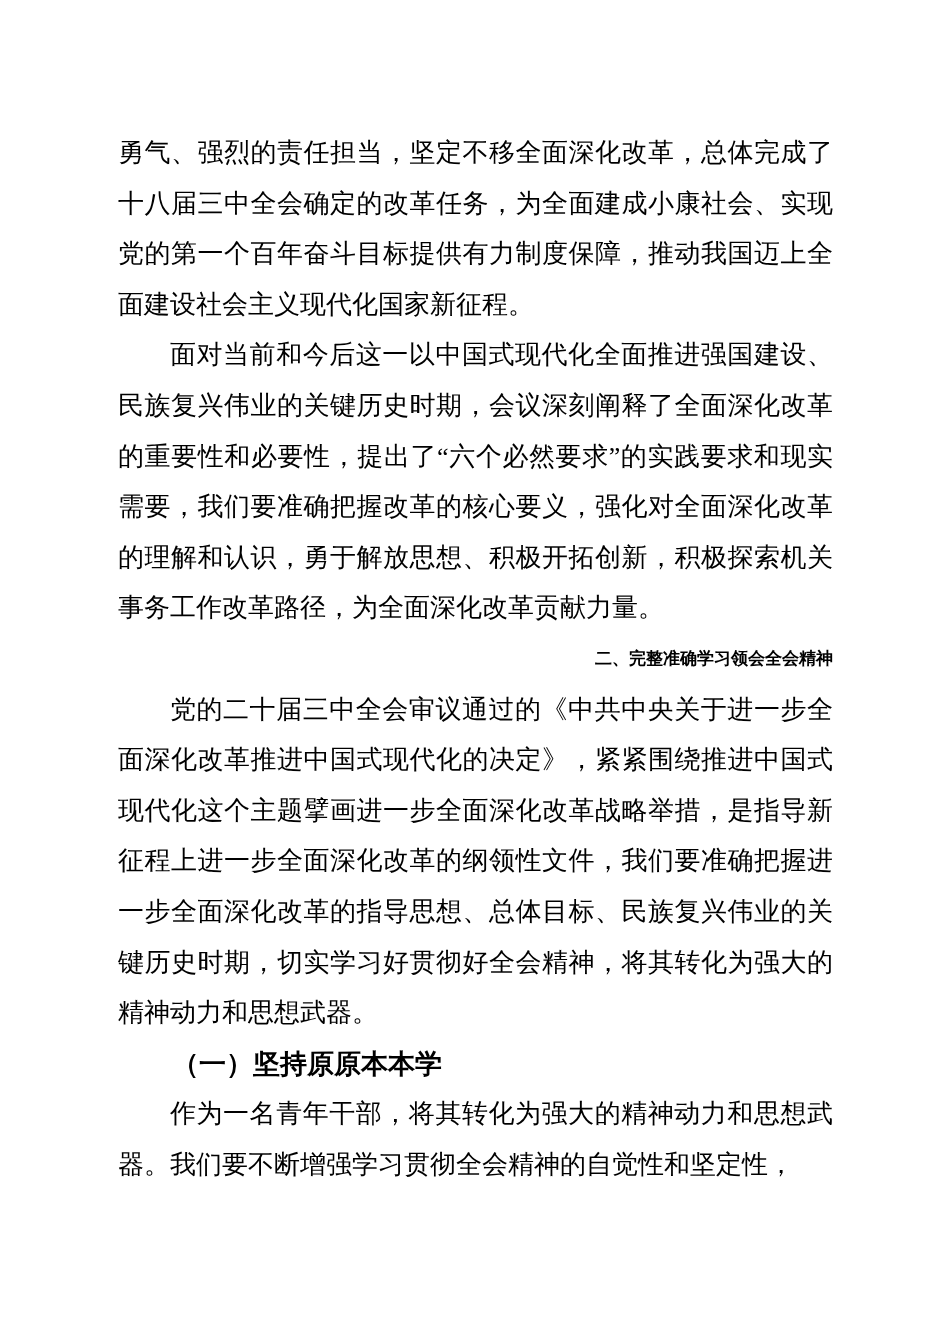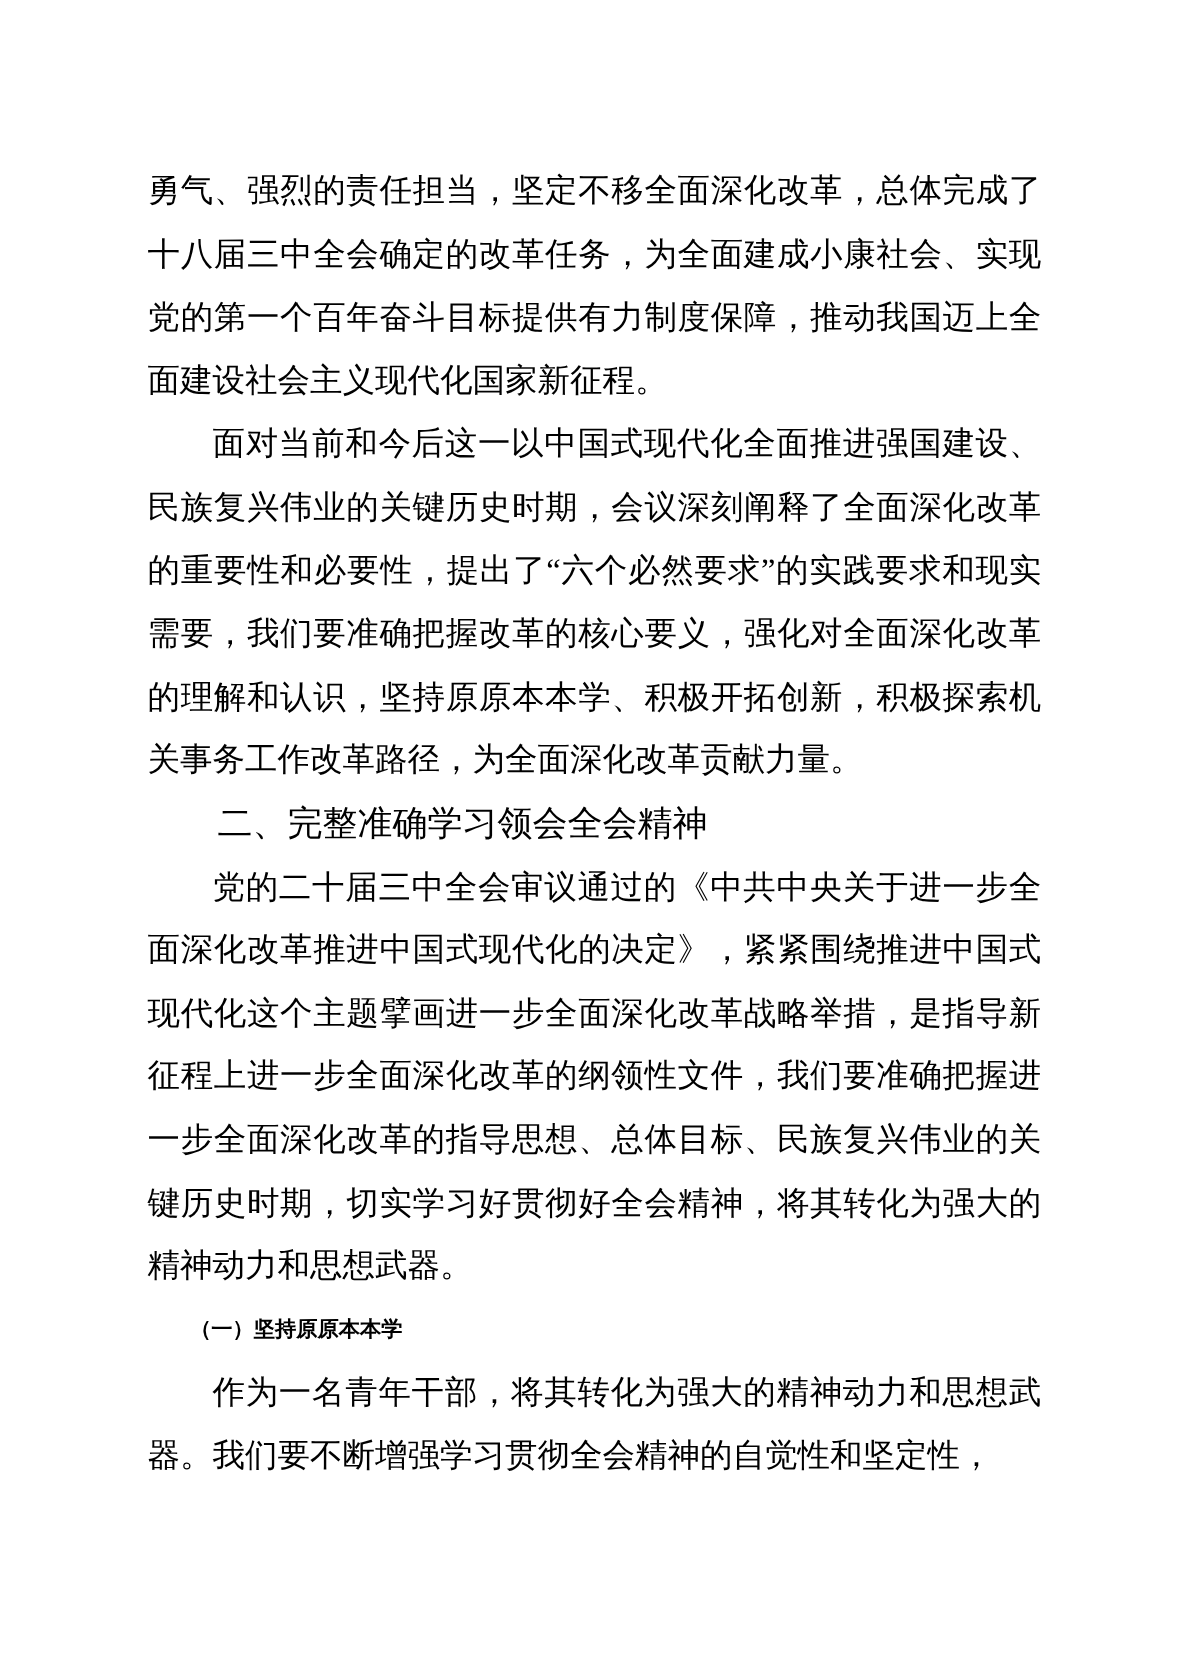--- a/index.html
+++ b/index.html
@@ -32,37 +32,37 @@
     word-break: break-all;
   }
   .content .body {
     text-indent: 2em;
   }
   .content .body.no-indent {
     text-indent: 0;
   }
   .content .heading {
     text-indent: 2em;
-    text-align: left;
-    font-weight: 400;
+    text-align: right;
+    font-weight: 700;
     font-family: "Liberation Sans", "DejaVu Sans", sans-serif;
-    font-size: 28px;
+    font-size: 17px;
   }
   .content .subheading {
     text-indent: 2em;
     text-align: left;
     font-weight: 700;
-    font-size: 17px;
+    font-size: 27px;
   }
 </style>
 </head>
 <body>
 
 <div class="page">
   <div class="content">
     <p class="body no-indent">勇气、强烈的责任担当，坚定不移全面深化改革，总体完成了十八届三中全会确定的改革任务，为全面建成小康社会、实现党的第一个百年奋斗目标提供有力制度保障，推动我国迈上全面建设社会主义现代化国家新征程。</p>
-    <p class="body">面对当前和今后这一以中国式现代化全面推进强国建设、民族复兴伟业的关键历史时期，会议深刻阐释了全面深化改革的重要性和必要性，提出了“六个必然要求”的实践要求和现实需要，我们要准确把握改革的核心要义，强化对全面深化改革的理解和认识，坚持原原本本学、积极开拓创新，积极探索机关事务工作改革路径，为全面深化改革贡献力量。</p>
+    <p class="body">面对当前和今后这一以中国式现代化全面推进强国建设、民族复兴伟业的关键历史时期，会议深刻阐释了全面深化改革的重要性和必要性，提出了“六个必然要求”的实践要求和现实需要，我们要准确把握改革的核心要义，强化对全面深化改革的理解和认识，勇于解放思想、积极开拓创新，积极探索机关事务工作改革路径，为全面深化改革贡献力量。</p>
     <h2 class="heading">二、完整准确学习领会全会精神</h2>
     <p class="body">党的二十届三中全会审议通过的《中共中央关于进一步全面深化改革推进中国式现代化的决定》，紧紧围绕推进中国式现代化这个主题擘画进一步全面深化改革战略举措，是指导新征程上进一步全面深化改革的纲领性文件，我们要准确把握进一步全面深化改革的指导思想、总体目标、民族复兴伟业的关键历史时期，切实学习好贯彻好全会精神，将其转化为强大的精神动力和思想武器。</p>
     <h3 class="subheading">（一）坚持原原本本学</h3>
     <p class="body">作为一名青年干部，将其转化为强大的精神动力和思想武器。我们要不断增强学习贯彻全会精神的自觉性和坚定性，</p>
   </div>
 </div>
 
 </body></html>

